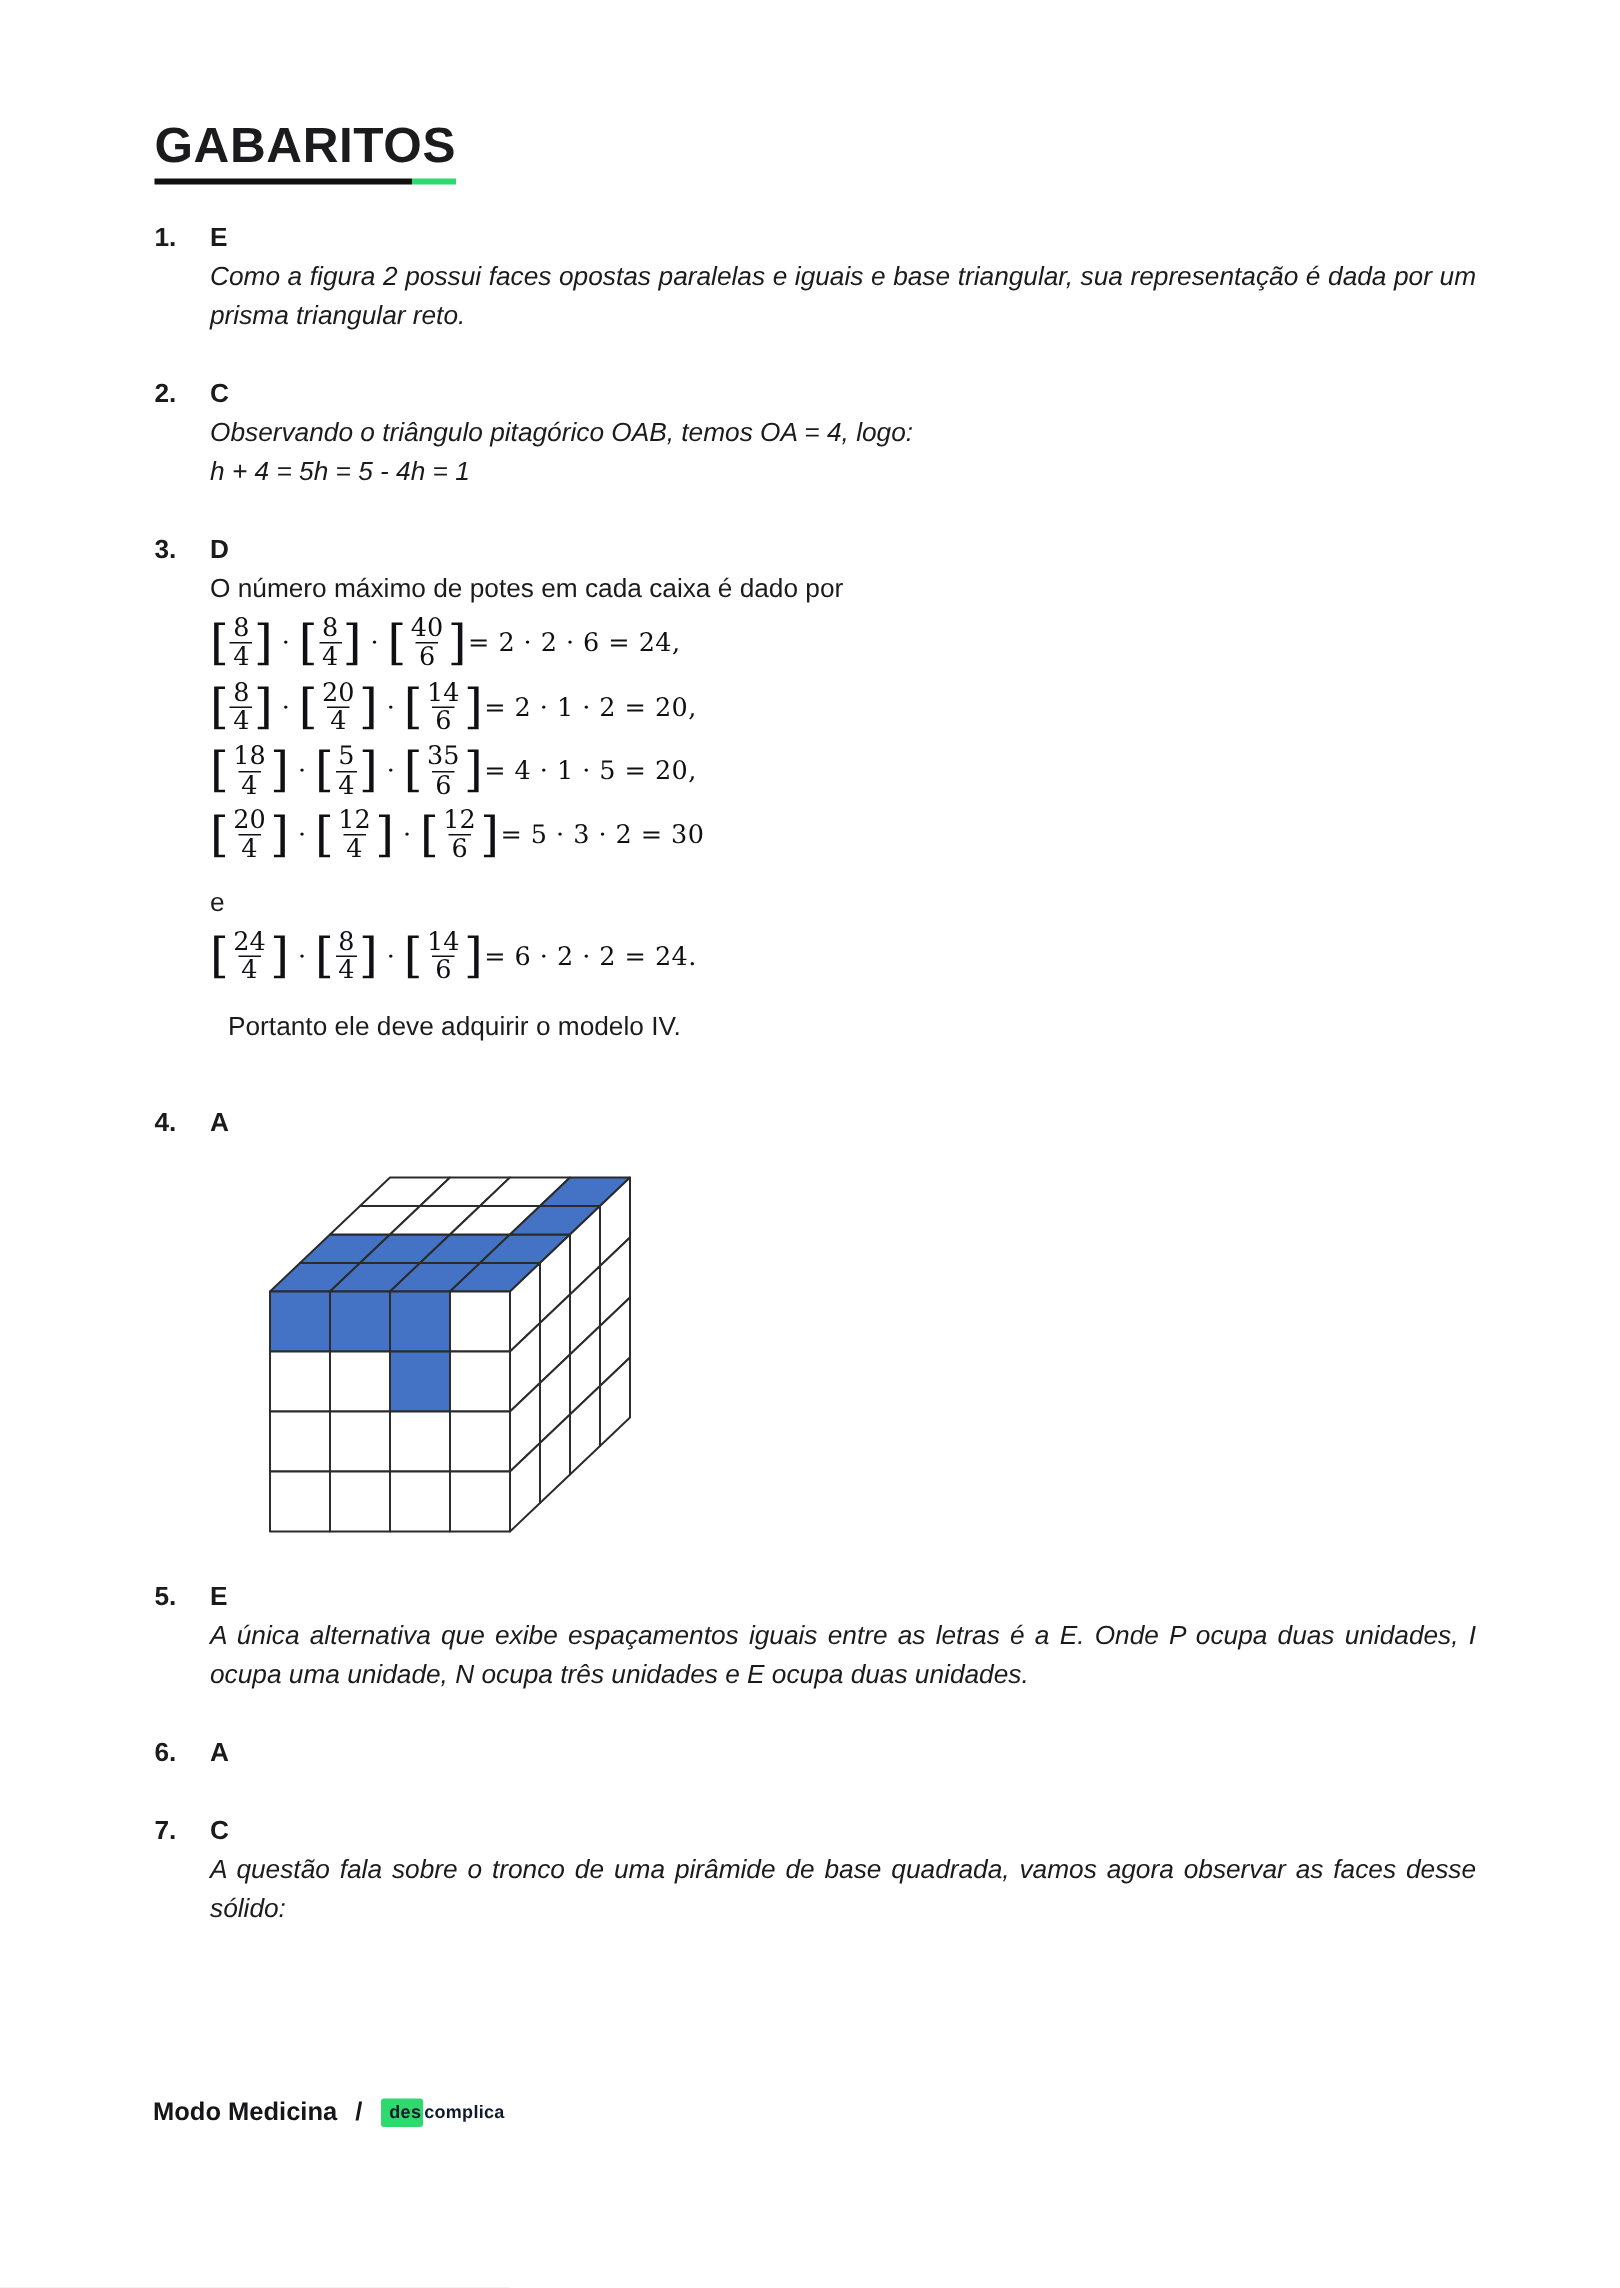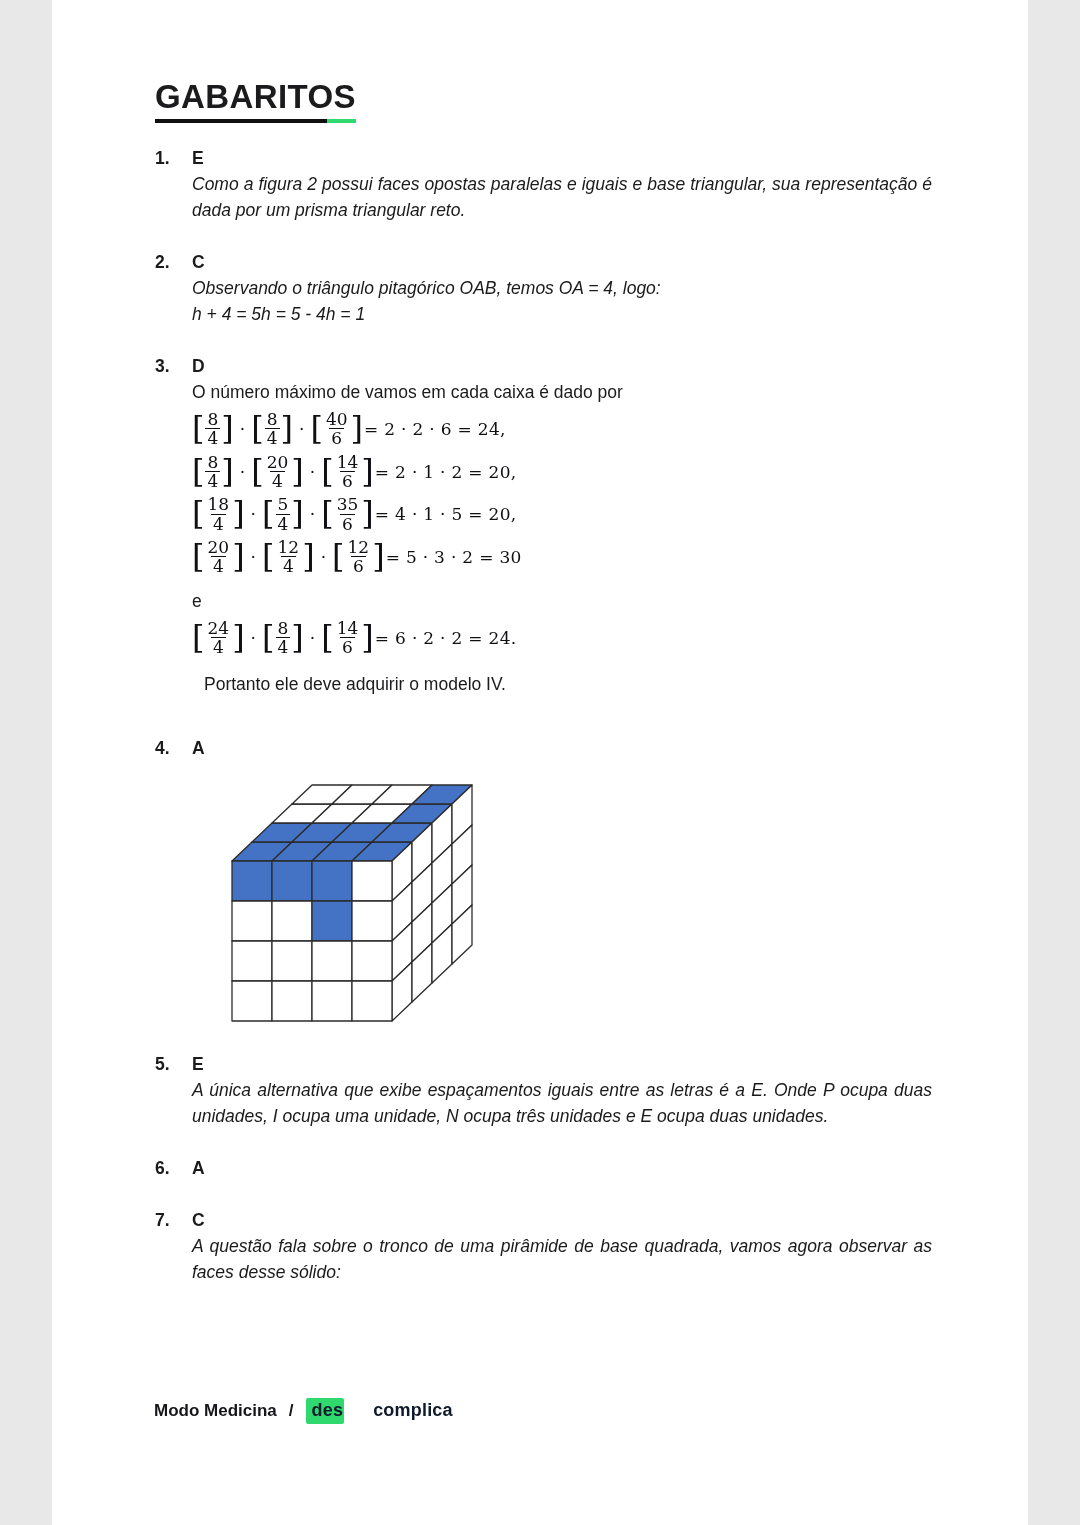--- a/index.html
+++ b/index.html
@@ -1,19 +1,19 @@
 <!DOCTYPE html>
 <html><head>
 <meta charset="utf-8">
 <style>
   * { box-sizing: border-box; }
   html,body { margin:0; padding:0; background:#e8e8e8; }
   .page {
     position: relative;
-    width: 976px; height: 1525px;
+    width: 1080px; height: 1525px;
     margin: 0 auto;
     background: #ffffff;
     font-family: "Liberation Sans", sans-serif;
     color: #1b1b1d;
     padding: 78px 96px 0 103px;
     overflow: hidden;
   }
   .title {
     display: inline-block;
     font-size: 33px; font-weight: 800;
@@ -52,21 +52,21 @@
   .note-label { font-weight: 700; }
   .math-serif { font-family: "DejaVu Serif", serif; }
 
   .figure { margin: 12px 0 0 28px; line-height: 0; }
 
   .footer {
     position: absolute; left: 102px; top: 1398px;
     display: flex; align-items: center; gap: 12px;
     font-size: 17px; font-weight: 700; color: #15151a;
   }
-  .logo { display: inline-flex; align-items: center; font-weight: 800; font-size: 18px; color: #0e1b2c; letter-spacing: 0.2px; gap: 28px; }
+  .logo { display: inline-flex; align-items: center; font-weight: 800; font-size: 12px; color: #0e1b2c; letter-spacing: 0.2px; }
   .logo-des { background: #2fd96d; border-radius: 2px; padding: 2px 1px 3px 6px; }
   .logo-complica { padding: 2px 0 3px 1px; }
 </style>
 </head>
 <body>
 
 <div class="page">
 
   <h1 class="title">GABARITOS</h1>
 
@@ -87,21 +87,21 @@
       <p class="para">Observando o triângulo pitagórico OAB, temos OA = 4, logo:</p>
       <p class="para">h + 4 = 5h = 5 - 4h = 1</p>
     </div>
   </div>
 
   
   <div class="item">
     <div class="item-num">3.</div>
     <div class="item-body">
       <div class="letter">D</div>
-      <p class="intro">O número máximo de vamos em cada caixa é dado por</p>
+      <p class="intro">O número máximo de potes em cada caixa é dado por</p>
       <div class="formula-list">
           <div class="formula">
             <span class="bracket">[</span>
             <span class="frac">
               <span class="num">8</span>
               <span class="den">4</span>
             </span>
             <span class="bracket">]</span>
             <span class="op">·</span>
             <span class="bracket">[</span>

